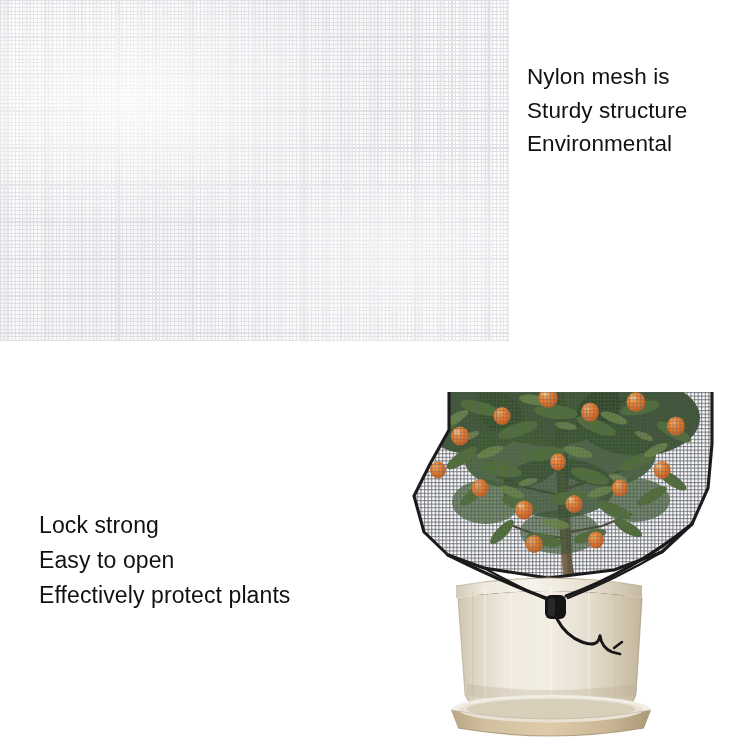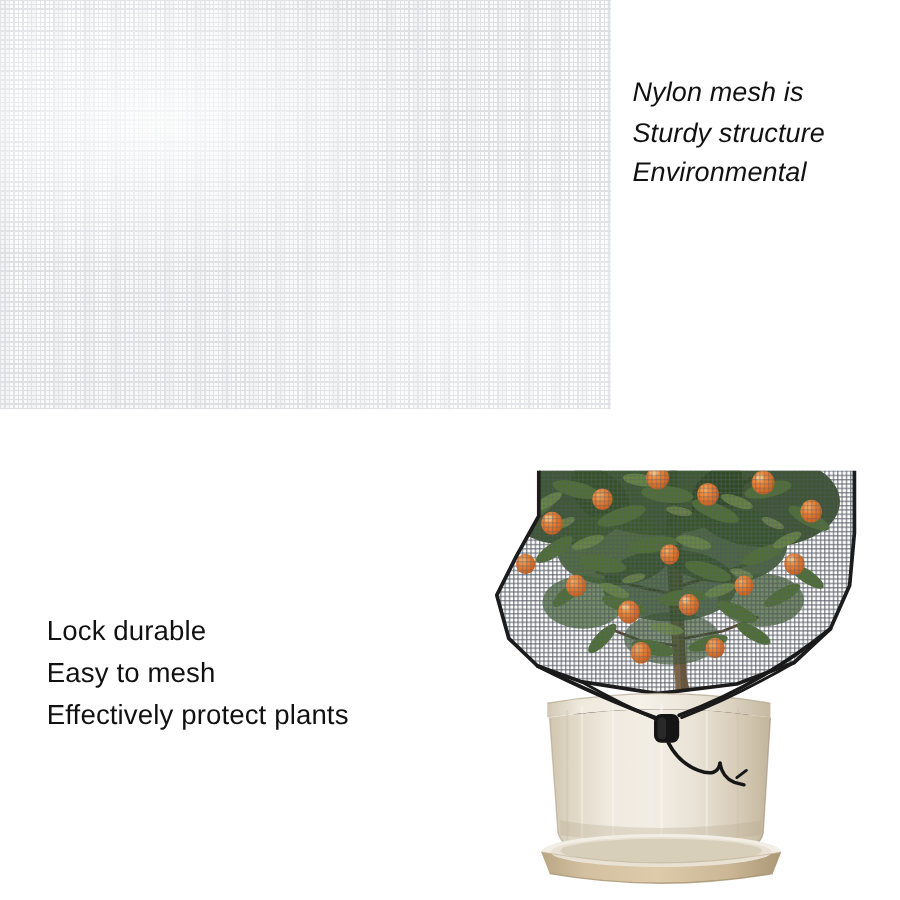--- a/index.html
+++ b/index.html
@@ -52,21 +52,21 @@
 
   
   .text-block { position: absolute; }
   .text-line {
     color: #111111;
     font-size: 22.5px;
     line-height: 33.5px;
     letter-spacing: 0.1px;
     white-space: nowrap;
   }
-  #feature-text-top-right { left: 527px; top: 60px; font-style: italic; }
+  #feature-text-top-right { left: 527px; top: 60px; }
   #feature-text-bottom-left { left: 39px; top: 508px; }
   #feature-text-bottom-left .text-line { font-size: 23px; line-height: 35px; }
 
   
   #product-photo {
     position: absolute;
     left: 352px;
     top: 392px;
     width: 398px;
     height: 358px;
@@ -81,22 +81,22 @@
   <div class="mesh-sheen"></div>
 </div>
 
 <div class="text-block" id="feature-text-top-right">
   <div class="text-line">Nylon mesh is</div>
   <div class="text-line">Sturdy structure</div>
   <div class="text-line">Environmental</div>
 </div>
 
 <div class="text-block" id="feature-text-bottom-left">
-  <div class="text-line">Lock durable</div>
-  <div class="text-line">Easy to mesh</div>
+  <div class="text-line">Lock strong</div>
+  <div class="text-line">Easy to open</div>
   <div class="text-line">Effectively protect plants</div>
 </div>
 
 <div id="product-photo">
   <svg viewBox="0 0 398 358" xmlns="http://www.w3.org/2000/svg">
     <defs>
 
       <pattern id="netGrid" width="3.6" height="3.6" patternUnits="userSpaceOnUse">
         <rect width="3.6" height="3.6" fill="#ffffff"></rect>
         <rect width="3.6" height="1.05" fill="#6e7279" opacity="0.62"></rect>

